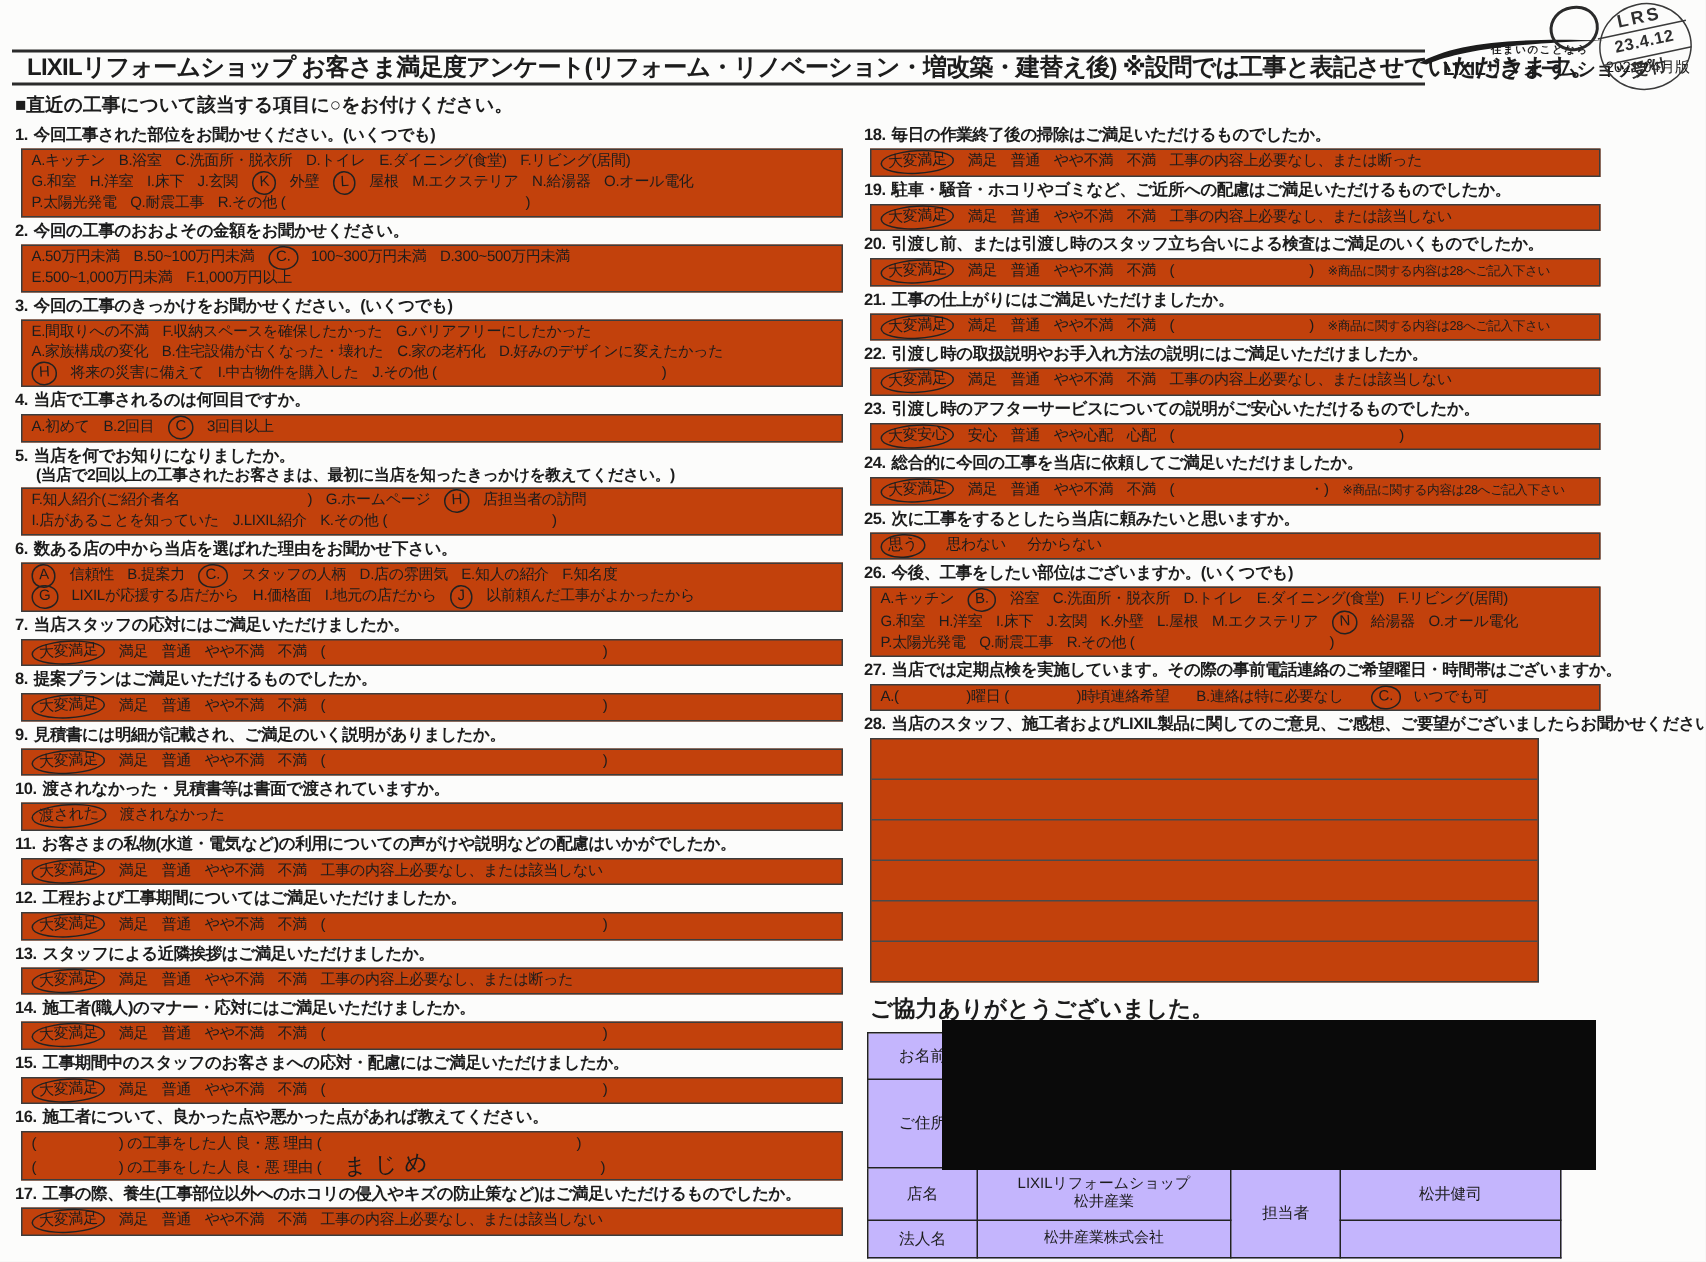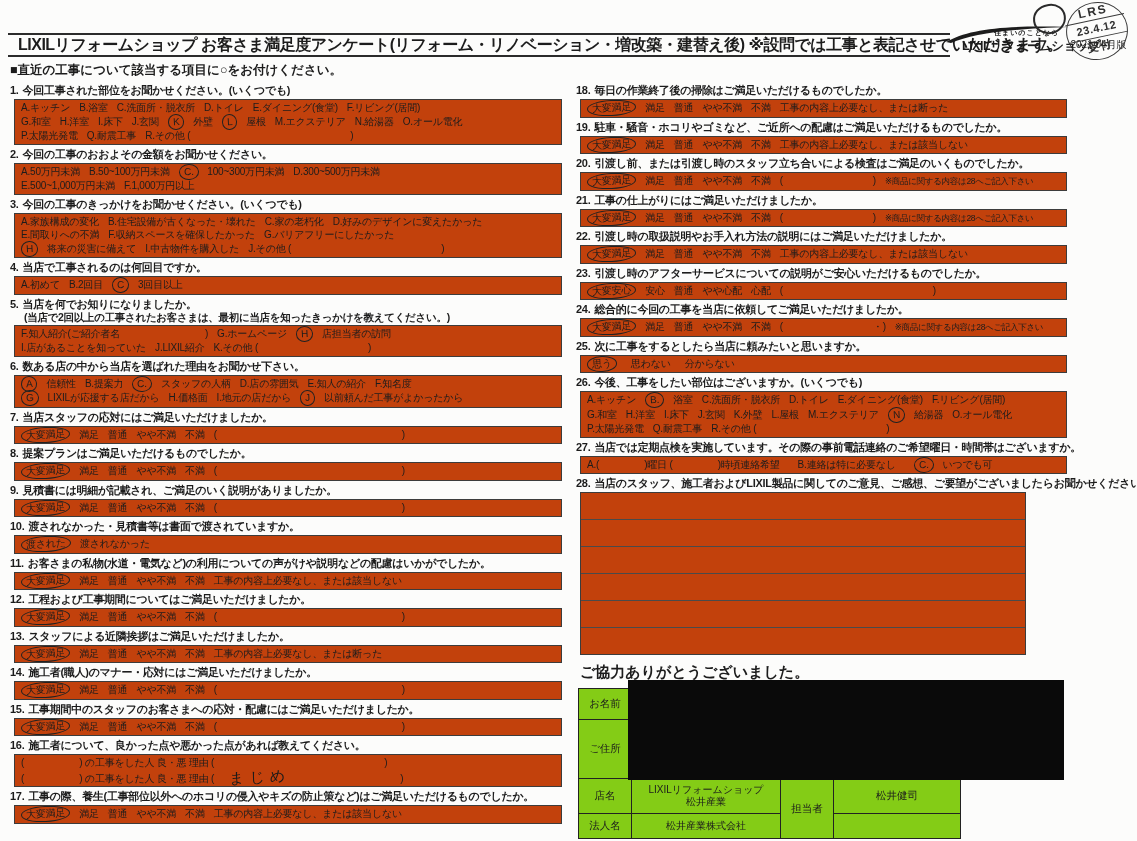--- a/index.html
+++ b/index.html
@@ -40,21 +40,21 @@
   .tiny-note{font-size:8.5px;margin-right:0;letter-spacing:-0.3px;}
   .q-box.lined{padding:0;width:446px;}
   .q-row{height:26px;border-bottom:1.2px solid #4a4a4a;}
   .q-row:last-child{border-bottom:none;}
 
   .closing{font-size:15px;font-weight:bold;margin:8px 0 6px 4px;}
 
   
   .footer-wrap{position:relative;margin-left:2px;}
   table.ftable{border-collapse:collapse;table-layout:fixed;}
-  .ftable td{border:1.6px solid #222;font-size:10.5px;padding:1px 4px;vertical-align:middle;background:#84cc16;}
+  .ftable td{border:1.6px solid #222;font-size:10.5px;padding:1px 14px;vertical-align:middle;background:#c4b5fd;}
   .ftable td.lbl{width:44px;text-align:center;}
   .ftable td.valwide{width:292px;}
   .ftable td.shopv{width:140px;text-align:center;font-size:10px;line-height:12px;}
   .ftable td.stafflbl{width:44px;text-align:center;}
   .ftable td.staffv{width:118px;text-align:center;}
   .r-name td{height:28px;}
   .r-addr td{height:56px;}
   .r-shop td{height:32px;}
   .r-corp td{height:22px;}
   .redaction{position:absolute;left:50px;top:-8px;width:436px;height:100px;background:#0a0a0a;}
@@ -100,22 +100,22 @@
         <div class="question">
           <div class="q-title"><span class="q-no">2.</span><span class="q-title-text">今回の工事のおおよその金額をお聞かせください。</span></div>
           <div class="q-box">
             <div class="q-line"><span class="seg">A.50万円未満</span><span class="seg">B.50~100万円未満</span><span class="seg circled">C.</span><span class="seg">100~300万円未満</span><span class="seg">D.300~500万円未満</span></div>
             <div class="q-line"><span class="seg">E.500~1,000万円未満</span><span class="seg">F.1,000万円以上</span></div>
           </div>
         </div>
         <div class="question">
           <div class="q-title"><span class="q-no">3.</span><span class="q-title-text">今回の工事のきっかけをお聞かせください。(いくつでも)</span></div>
           <div class="q-box">
+            <div class="q-line"><span class="seg">E.間取りへの不満</span><span class="seg">F.収納スペースを確保したかった</span><span class="seg">G.バリアフリーにしたかった</span></div>
             <div class="q-line"><span class="seg">A.家族構成の変化</span><span class="seg">B.住宅設備が古くなった・壊れた</span><span class="seg">C.家の老朽化</span><span class="seg">D.好みのデザインに変えたかった</span></div>
-            <div class="q-line"><span class="seg">E.間取りへの不満</span><span class="seg">F.収納スペースを確保したかった</span><span class="seg">G.バリアフリーにしたかった</span></div>
             <div class="q-line"><span class="seg circled">H</span><span class="seg">将来の災害に備えて</span><span class="seg">I.中古物件を購入した</span><span class="seg" style="margin-right: 150px;">J.その他 (</span><span class="seg">)</span></div>
           </div>
         </div>
         <div class="question">
           <div class="q-title"><span class="q-no">4.</span><span class="q-title-text">当店で工事されるのは何回目ですか。</span></div>
           <div class="q-box">
             <div class="q-line"><span class="seg">A.初めて</span><span class="seg">B.2回目</span><span class="seg circled">C</span><span class="seg">3回目以上</span></div>
           </div>
         </div>
         <div class="question">

